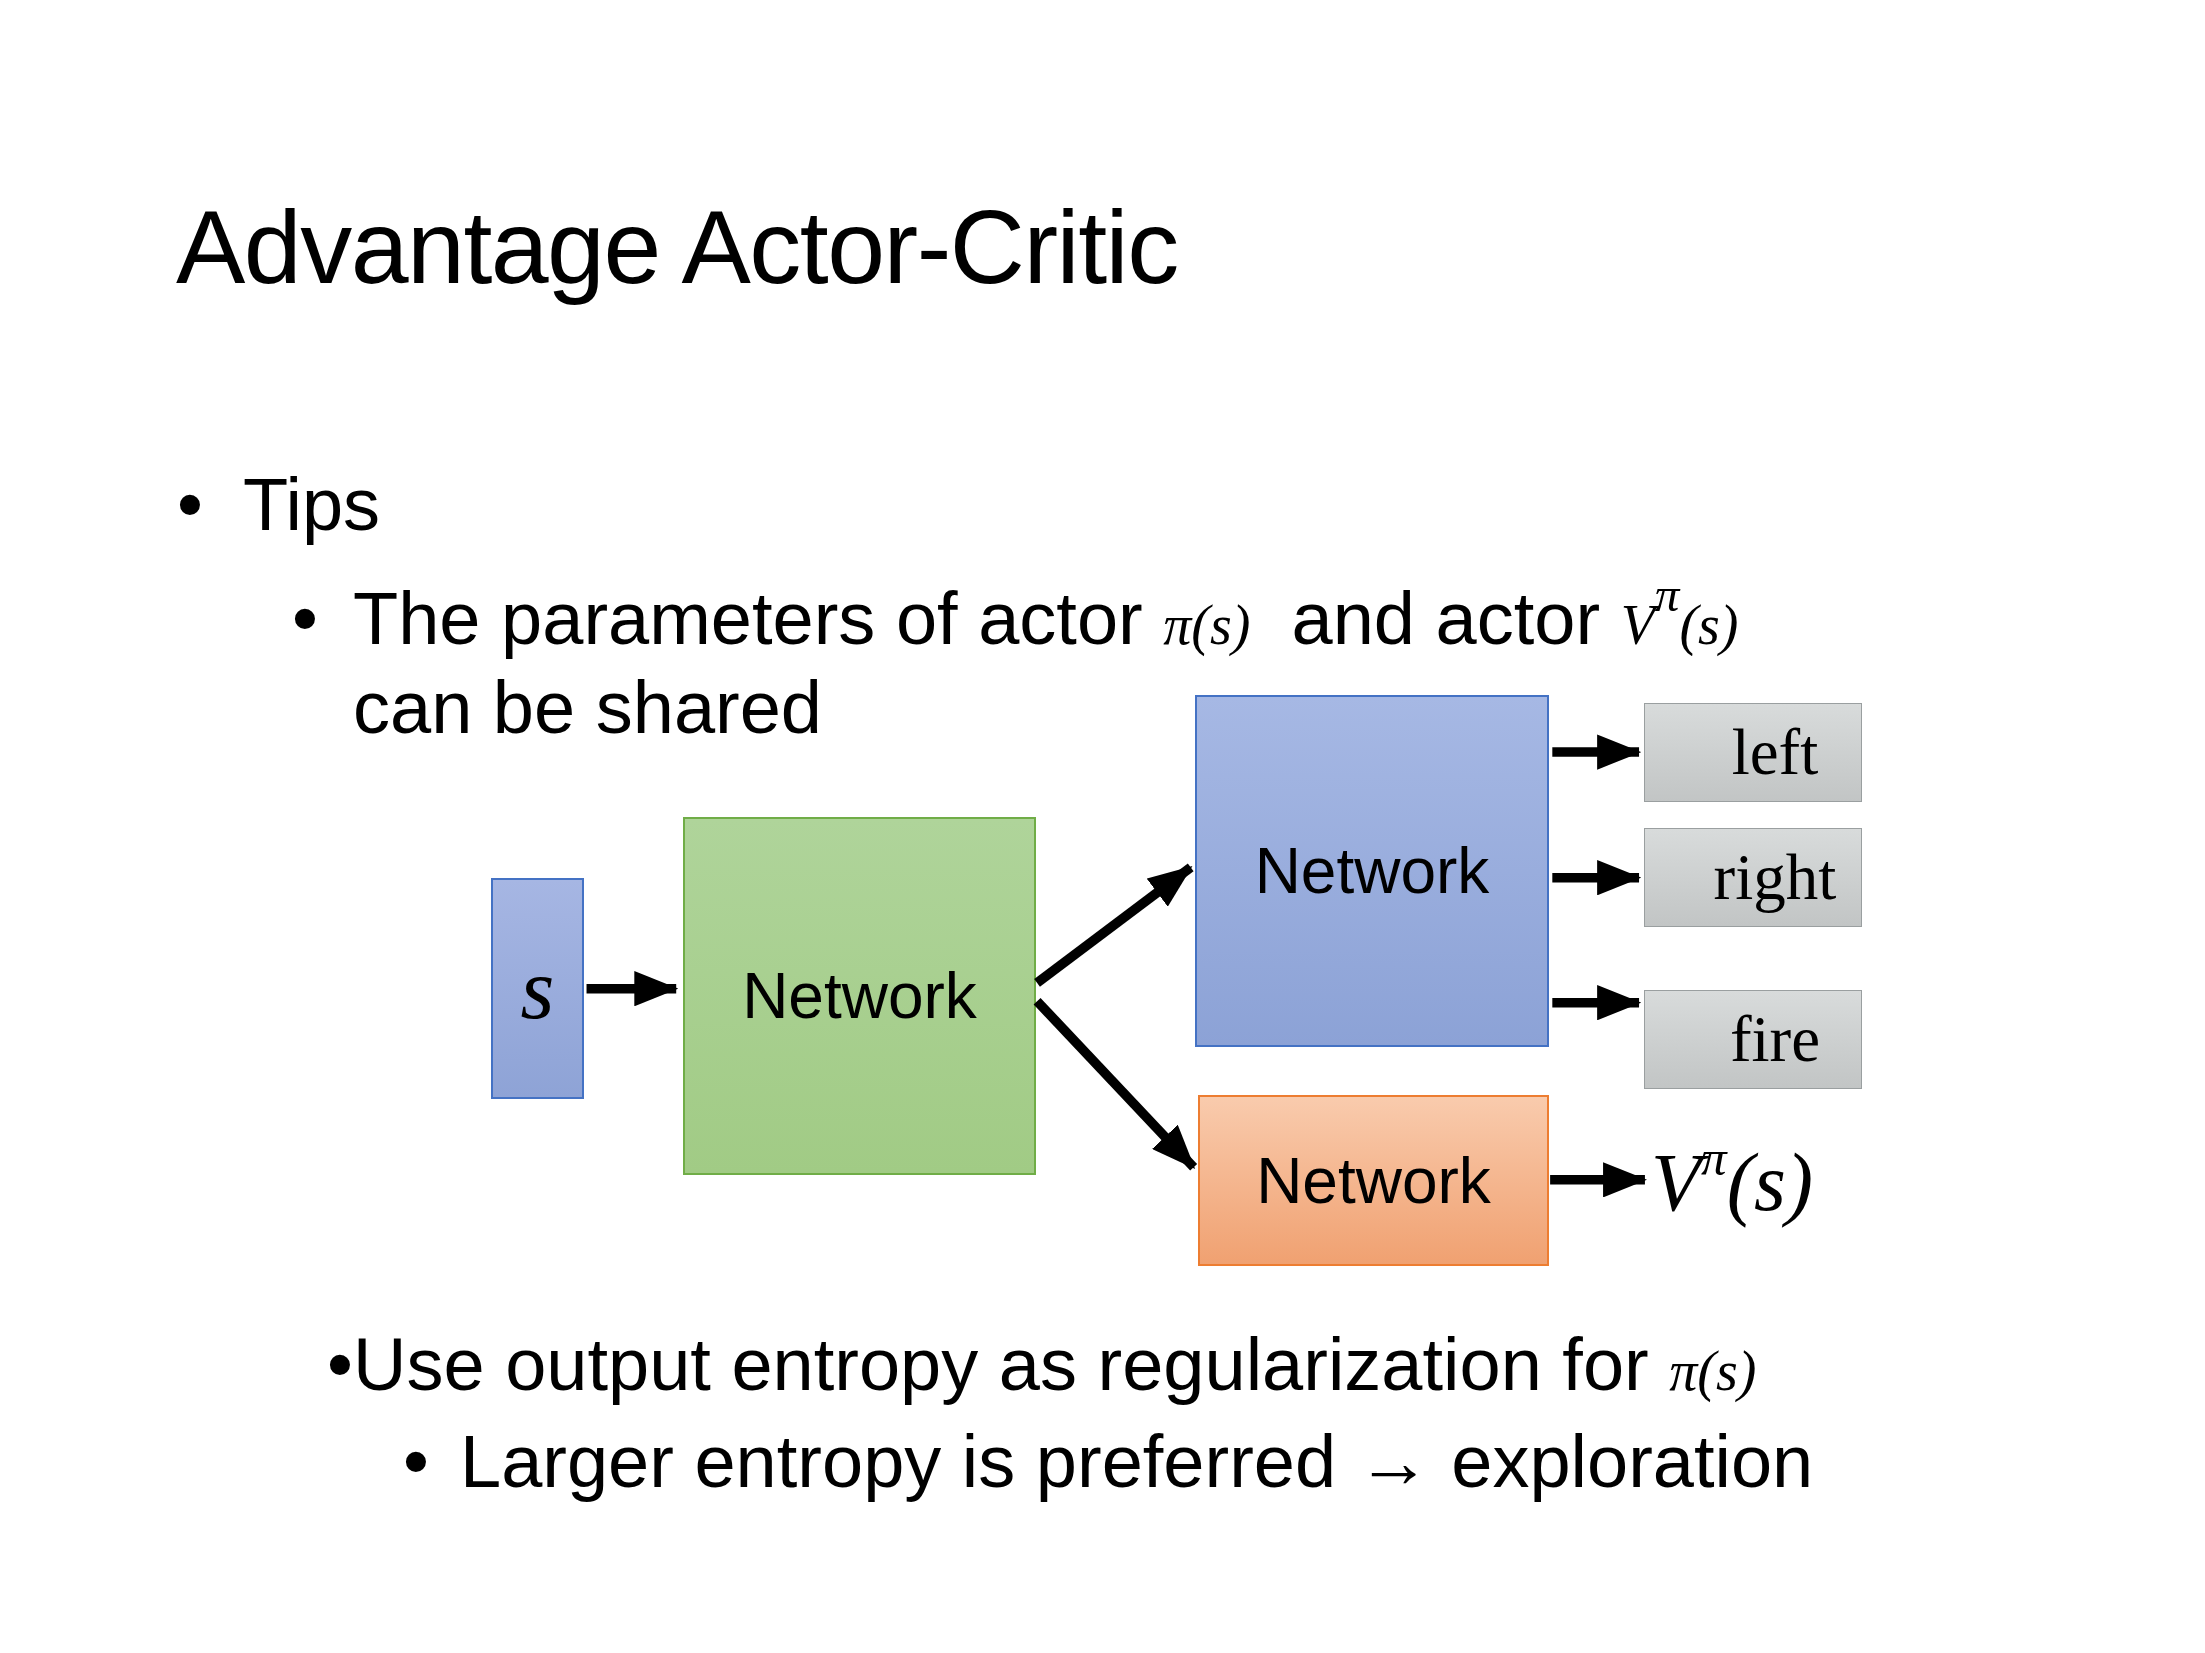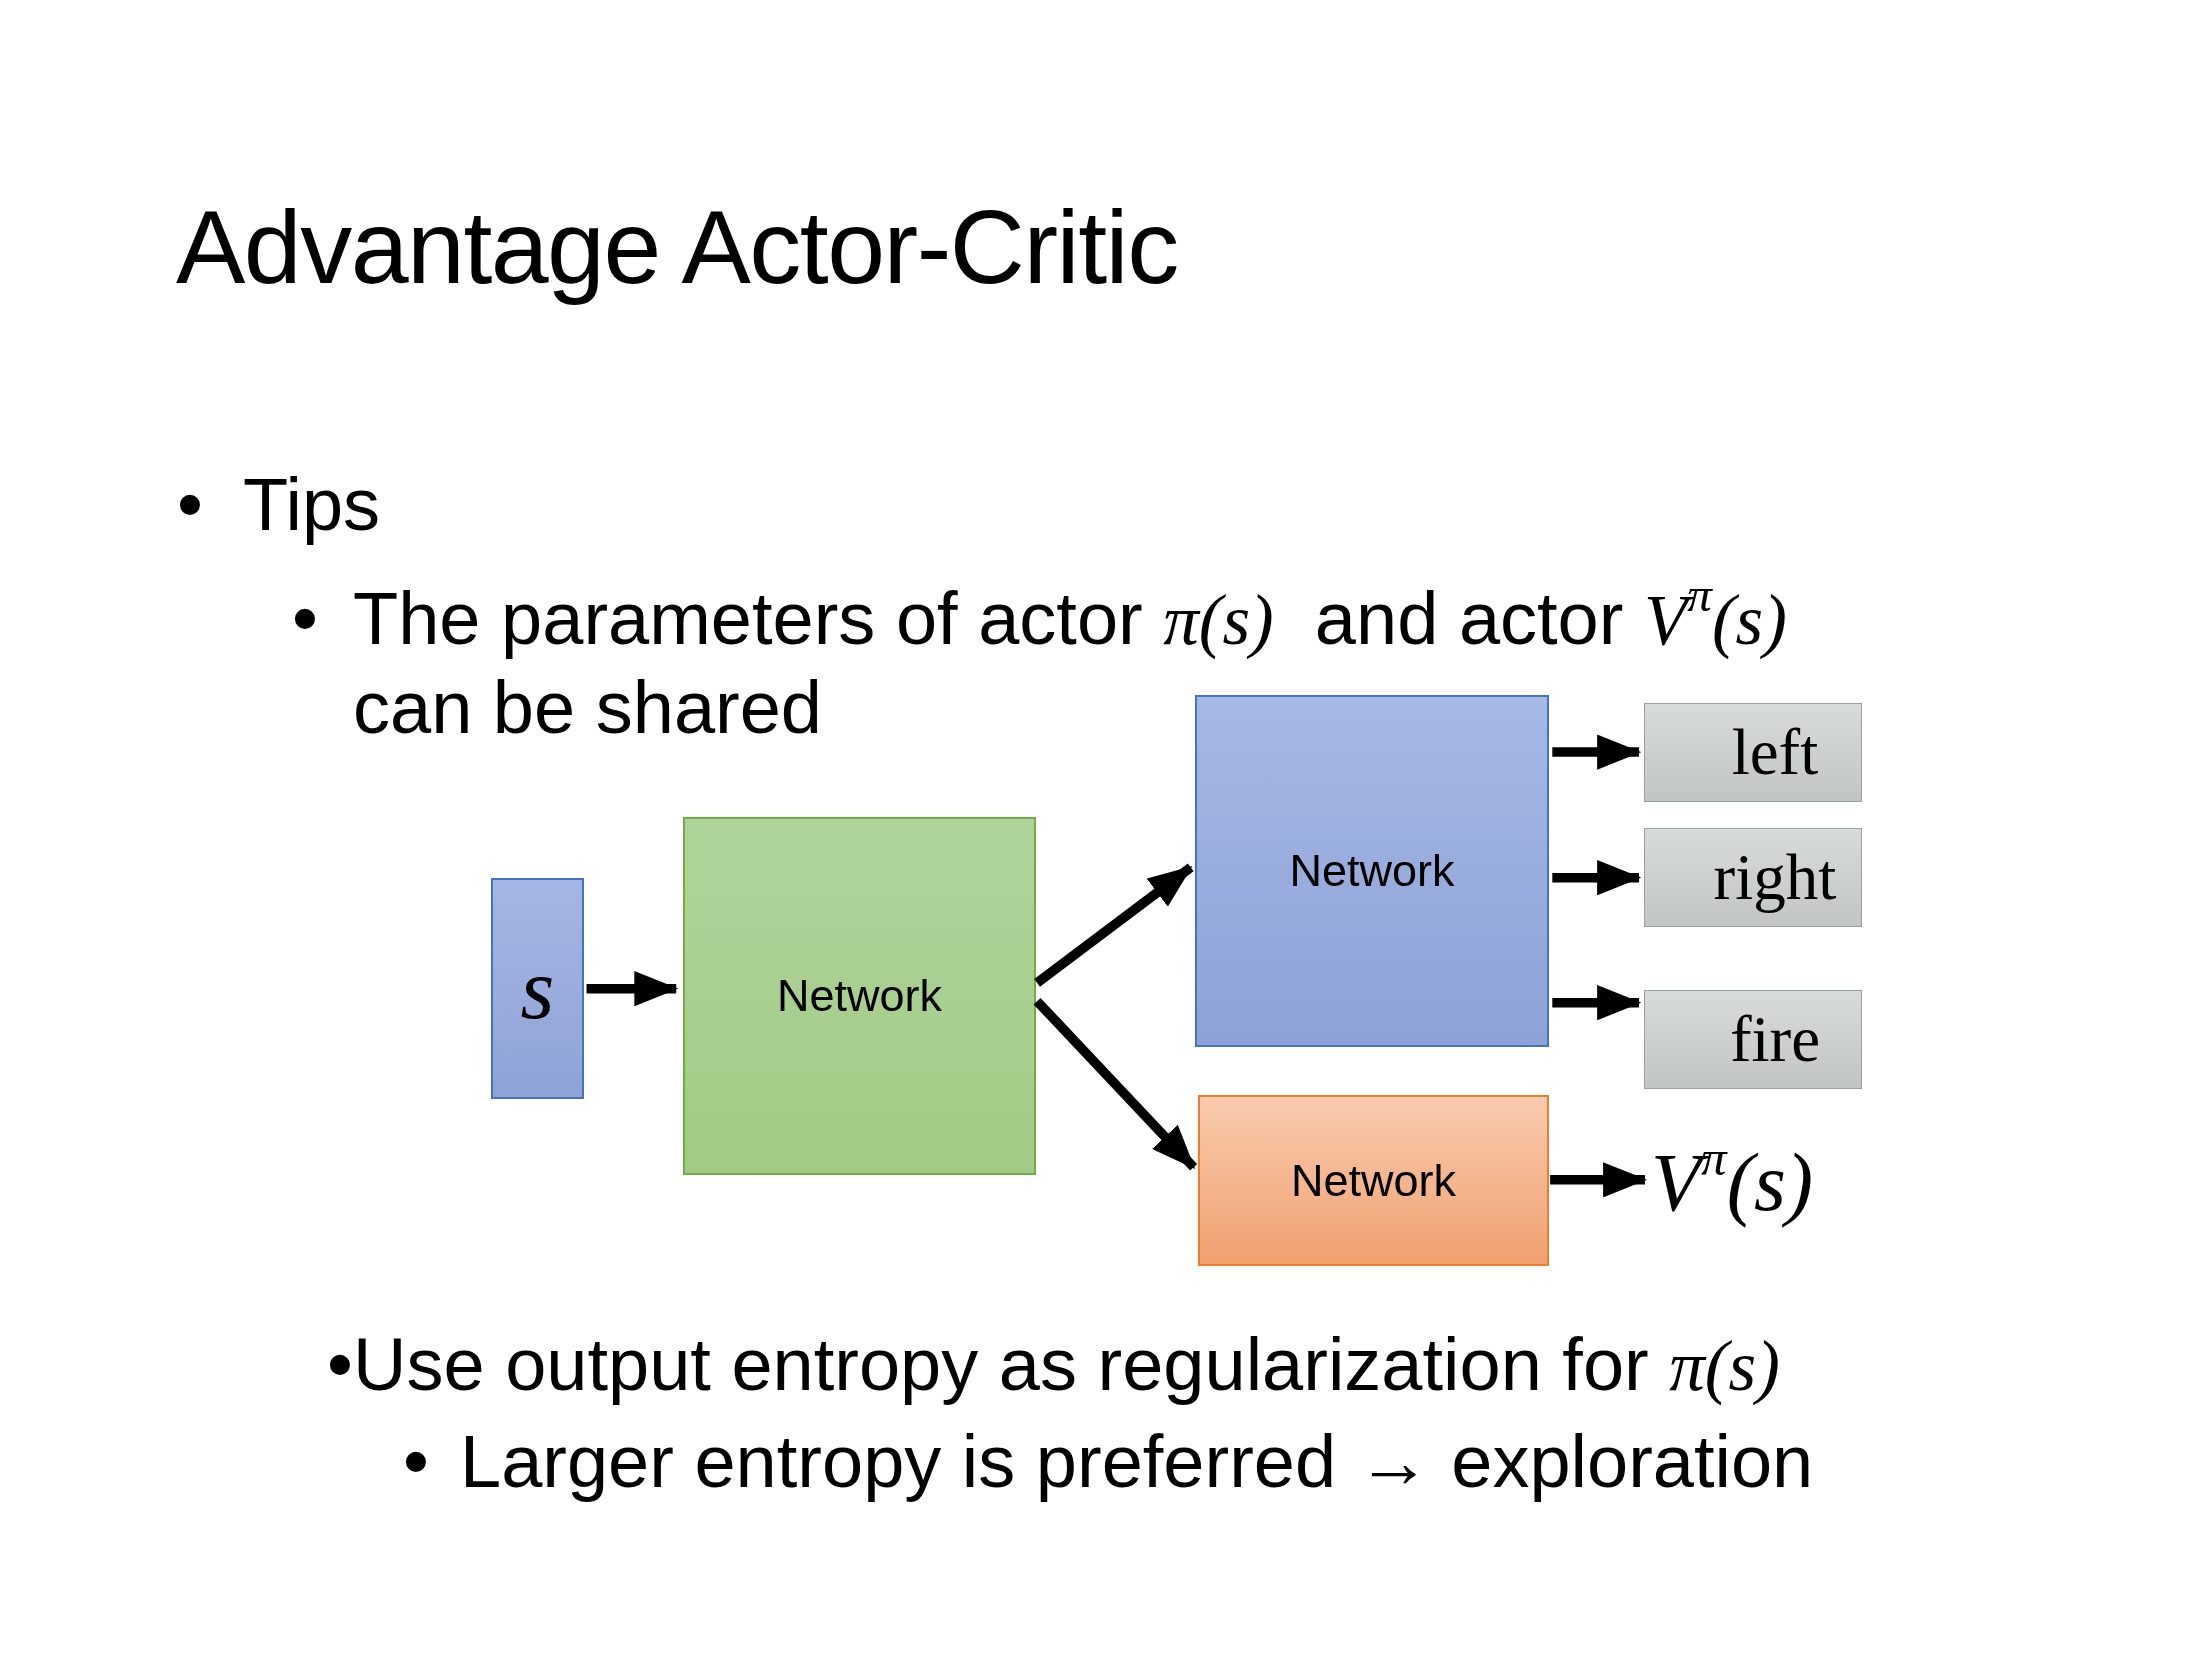--- a/index.html
+++ b/index.html
@@ -14,21 +14,21 @@
   .abs { position:absolute; }
   .line { position:absolute; font-size:74px; line-height:1.15; white-space:nowrap; }
   .seg { white-space: pre-wrap; margin-top: 12px; }
   .bullet { display:inline-block; }
   .b90 { width:66px; }
   .b83 { width:61px; }
   .b78 { width:57px; }
   .math {
     font-family: "Liberation Serif", serif;
     font-style: italic;
-    font-size: 71px;
+    font-size: 56px;
   }
   .math-sup {
     font-family: "Liberation Serif", serif;
     font-style: italic;
     font-size: 49px;
     vertical-align: 33px;
   }
   #title {
     left:176px; top:190px;
     font-size:104px; line-height:1.1;
@@ -56,21 +56,21 @@
   #actor-box {
     left:1195px; top:695px; width:354px; height:352px;
     background: linear-gradient(180deg, var(--actor-fill-top,#A6B8E4), var(--actor-fill-bottom,#8CA2D6));
     border: 2.2px solid var(--actor-border,#4472C4);
   }
   #critic-box {
     left:1198px; top:1095px; width:351px; height:171px;
     background: linear-gradient(180deg, var(--critic-fill-top,#F9CBAD), var(--critic-fill-bottom,#F0A171));
     border: 2.2px solid var(--critic-border,#ED7D31);
   }
-  .net-lbl { font-size:45px; }
+  .net-lbl { font-size:64px; }
   .action-box {
     left:1644px; width:218px; height:99px;
     background: linear-gradient(180deg, var(--action-fill-top,#D8DBDB), var(--action-fill-bottom,#C2C5C5));
     border: 1.5px solid var(--action-border,#9A9FA0);
     padding-left: 44px;
   }
   #action-left  { top:703px; }
   #action-right { top:828px; }
   #action-fire  { top:954px;margin-top:36px; }
   .action-lbl {

